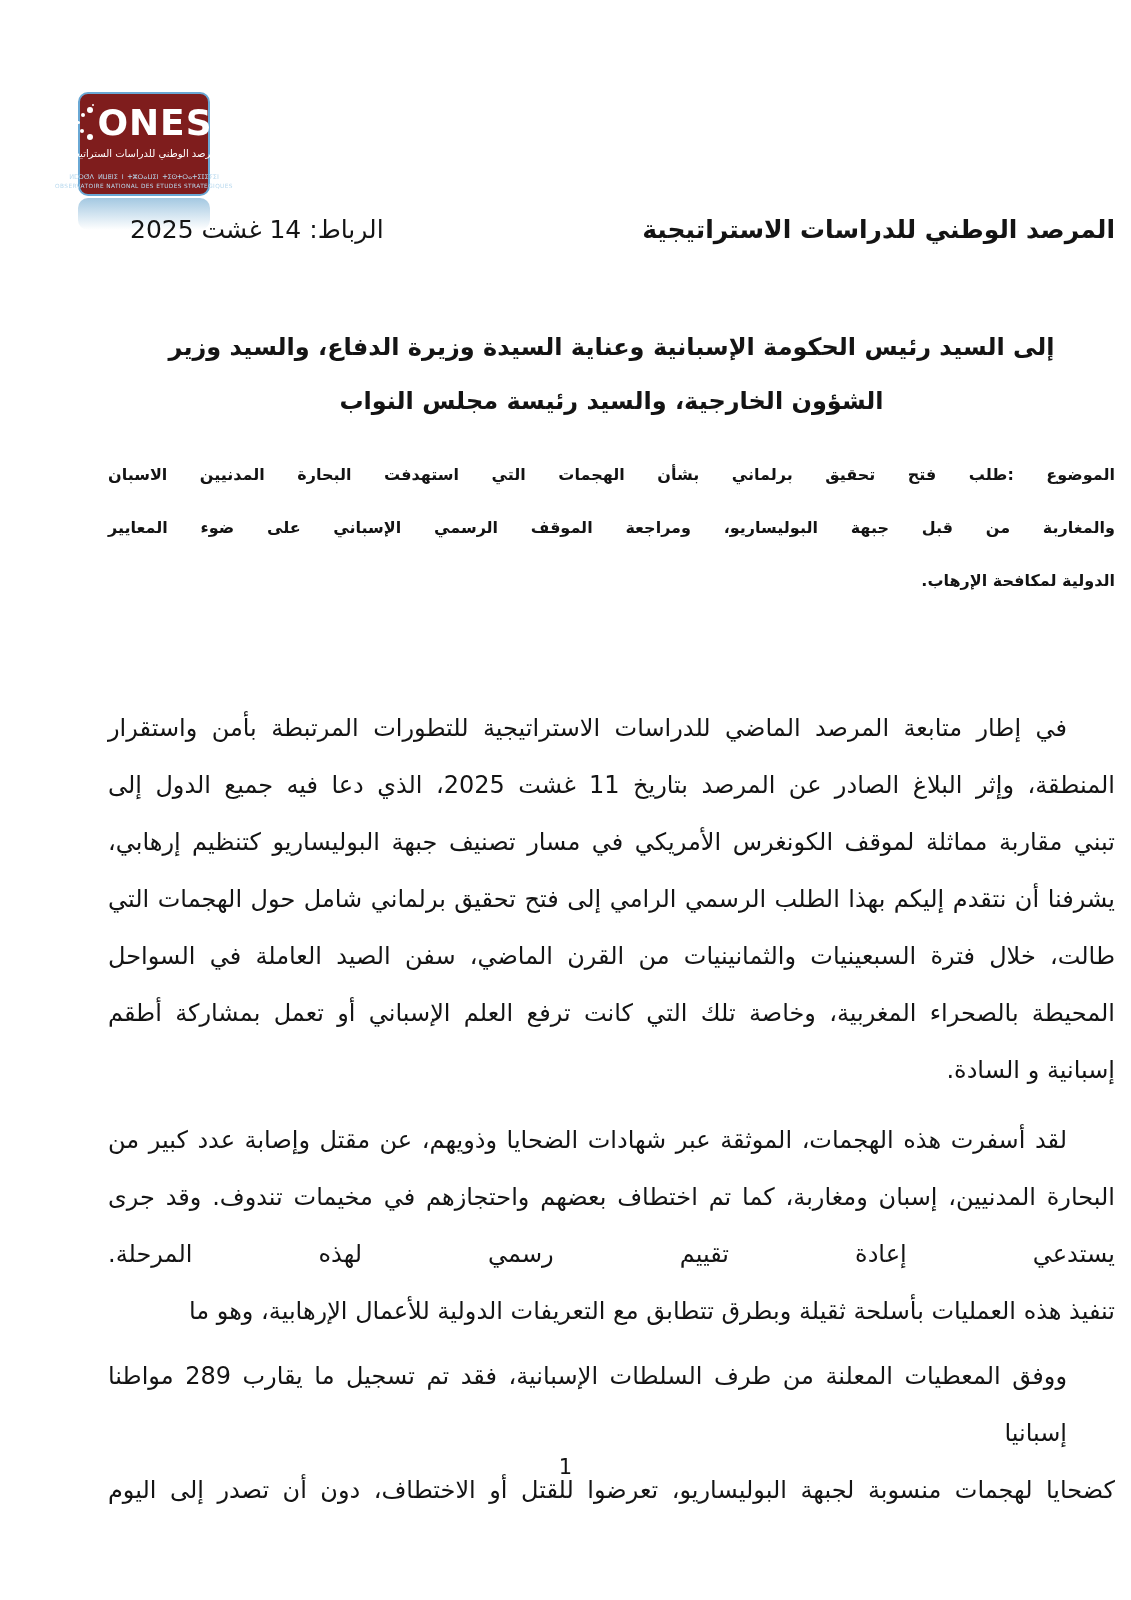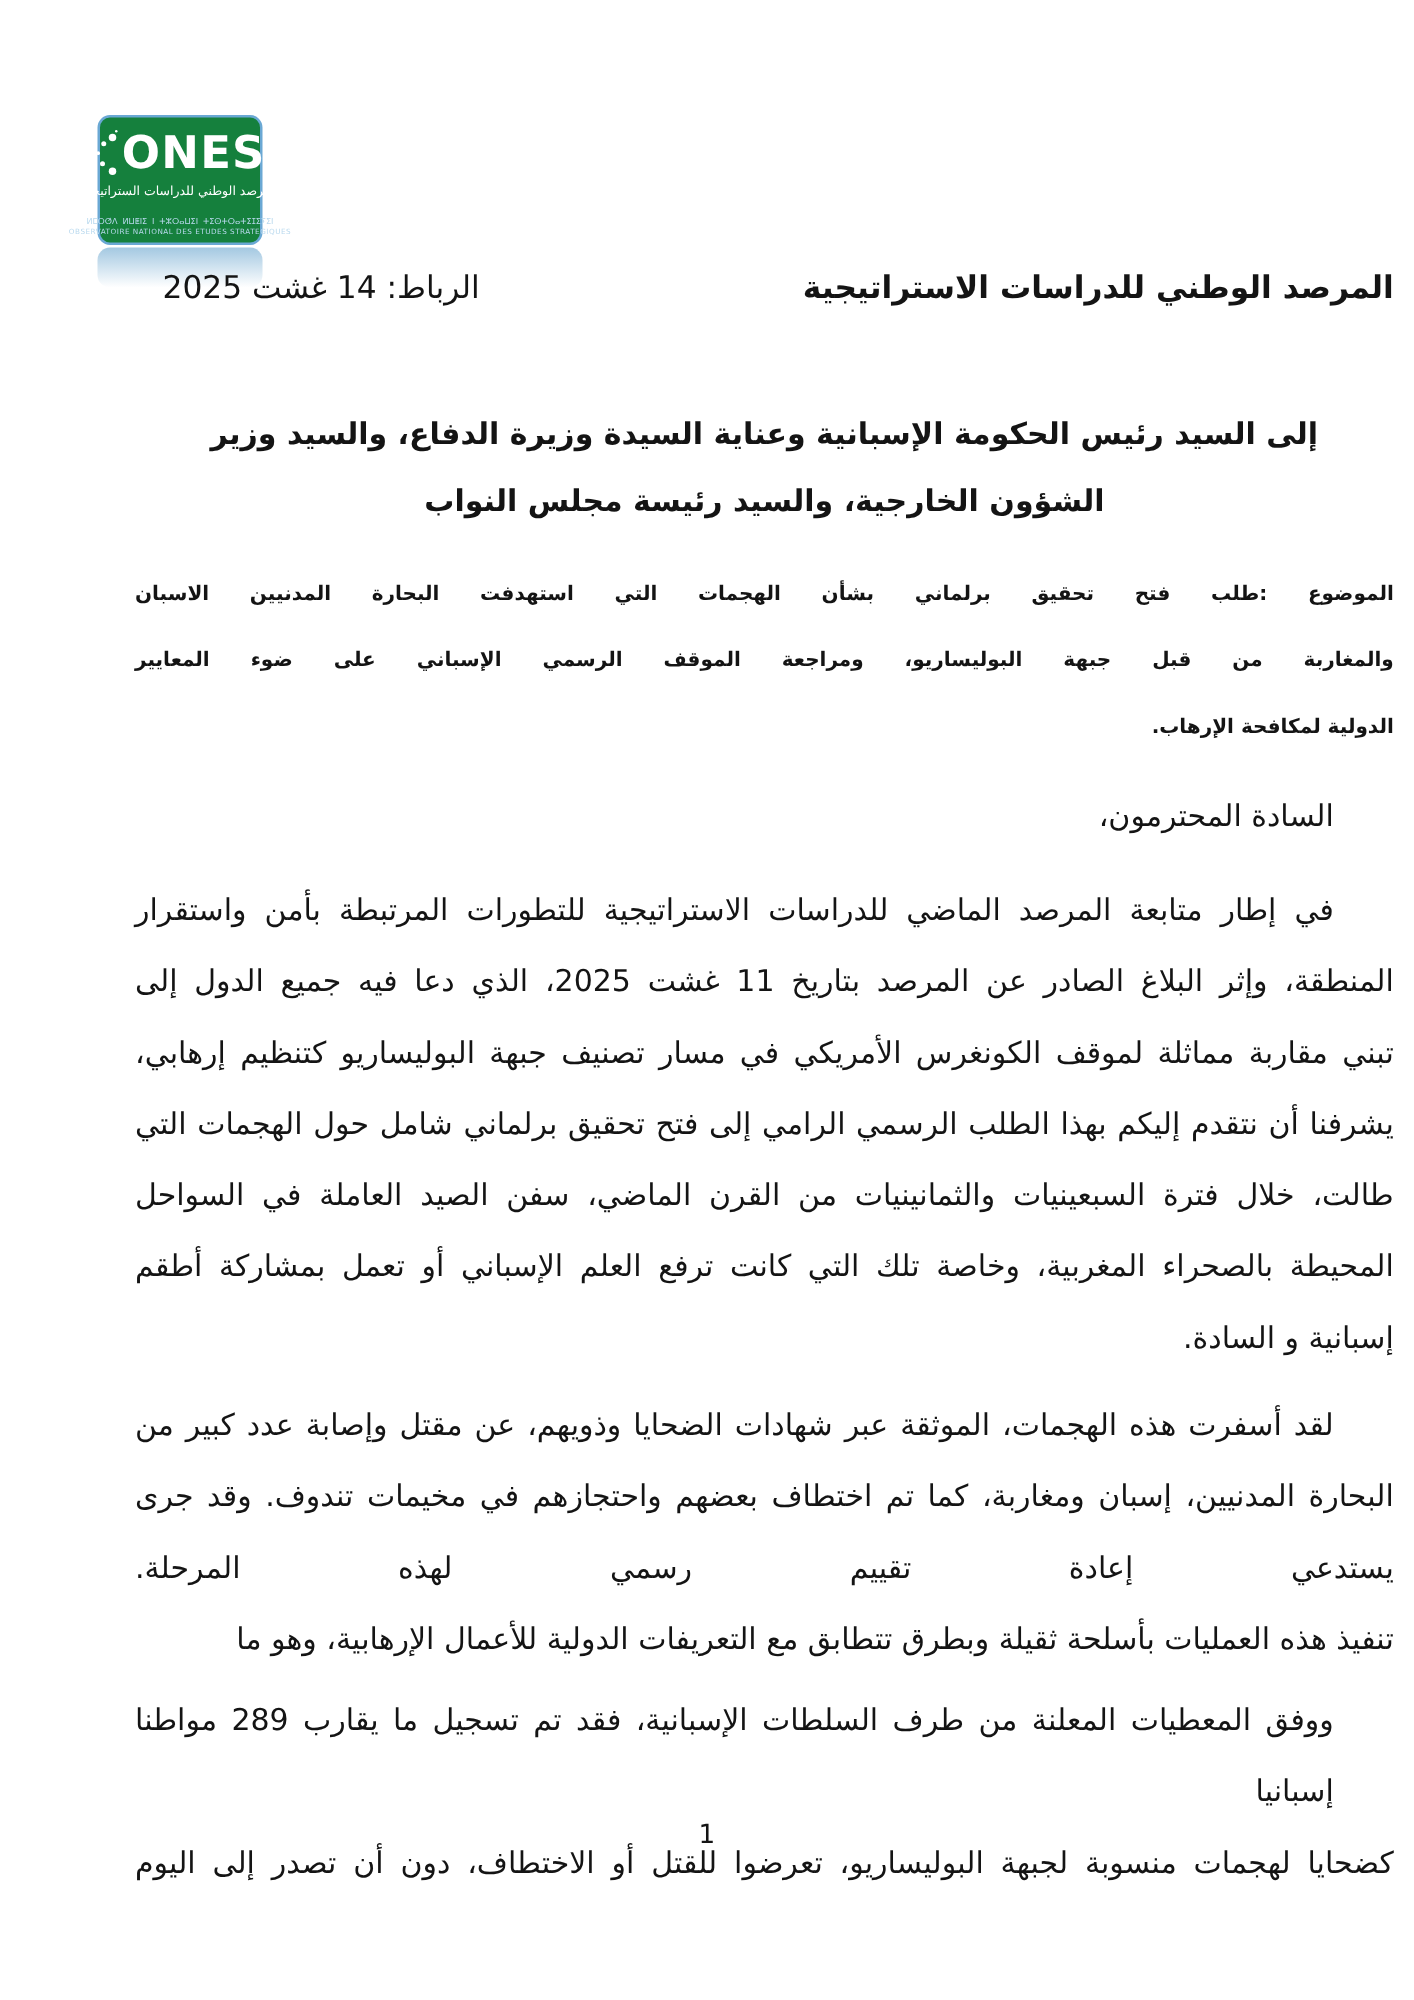--- a/index.html
+++ b/index.html
@@ -82,21 +82,21 @@
     text-align:center; font-size:21px; line-height:30px;
     direction:ltr;
   }
 </style>
 </head>
 <body>
 
 <div class="page">
 
   <div class="logo">
-    <div class="logo-box brand-bg" style="background: #15803d;">
+    <div class="logo-box brand-bg" style="background: #7f1d1d;">
       <div class="logo-acronym">
         <span class="logo-dots">
             <i></i>
             <i></i>
             <i></i>
             <i></i>
             <i></i>
             <i></i>
             <i></i>
           </span>
@@ -118,21 +118,20 @@
       <div class="line">إلى السيد رئيس الحكومة الإسبانية وعناية السيدة وزيرة الدفاع، والسيد وزير</div>
       <div class="line">الشؤون الخارجية، والسيد رئيسة مجلس النواب</div>
     </div>
 
   <div class="block subject">
       <div class="line">الموضوع :طلب فتح تحقيق برلماني بشأن الهجمات التي استهدفت البحارة المدنيين الاسبان</div>
       <div class="line">والمغاربة من قبل جبهة البوليساريو، ومراجعة الموقف الرسمي الإسباني على ضوء المعايير</div>
       <div class="line">الدولية لمكافحة الإرهاب.</div>
     </div>
 
-  <div class="block greeting">السادة المحترمون،</div>
 
   <div class="block para para1">
       <div class="line">في إطار متابعة المرصد الماضي للدراسات الاستراتيجية للتطورات المرتبطة بأمن واستقرار</div>
       <div class="line">المنطقة، وإثر البلاغ الصادر عن المرصد بتاريخ 11 غشت 2025، الذي دعا فيه جميع الدول إلى</div>
       <div class="line">تبني مقاربة مماثلة لموقف الكونغرس الأمريكي في مسار تصنيف جبهة البوليساريو كتنظيم إرهابي،</div>
       <div class="line">يشرفنا أن نتقدم إليكم بهذا الطلب الرسمي الرامي إلى فتح تحقيق برلماني شامل حول الهجمات التي</div>
       <div class="line">طالت، خلال فترة السبعينيات والثمانينيات من القرن الماضي، سفن الصيد العاملة في السواحل</div>
       <div class="line">المحيطة بالصحراء المغربية، وخاصة تلك التي كانت ترفع العلم الإسباني أو تعمل بمشاركة أطقم</div>
       <div class="line">إسبانية و السادة.</div>
     </div>

